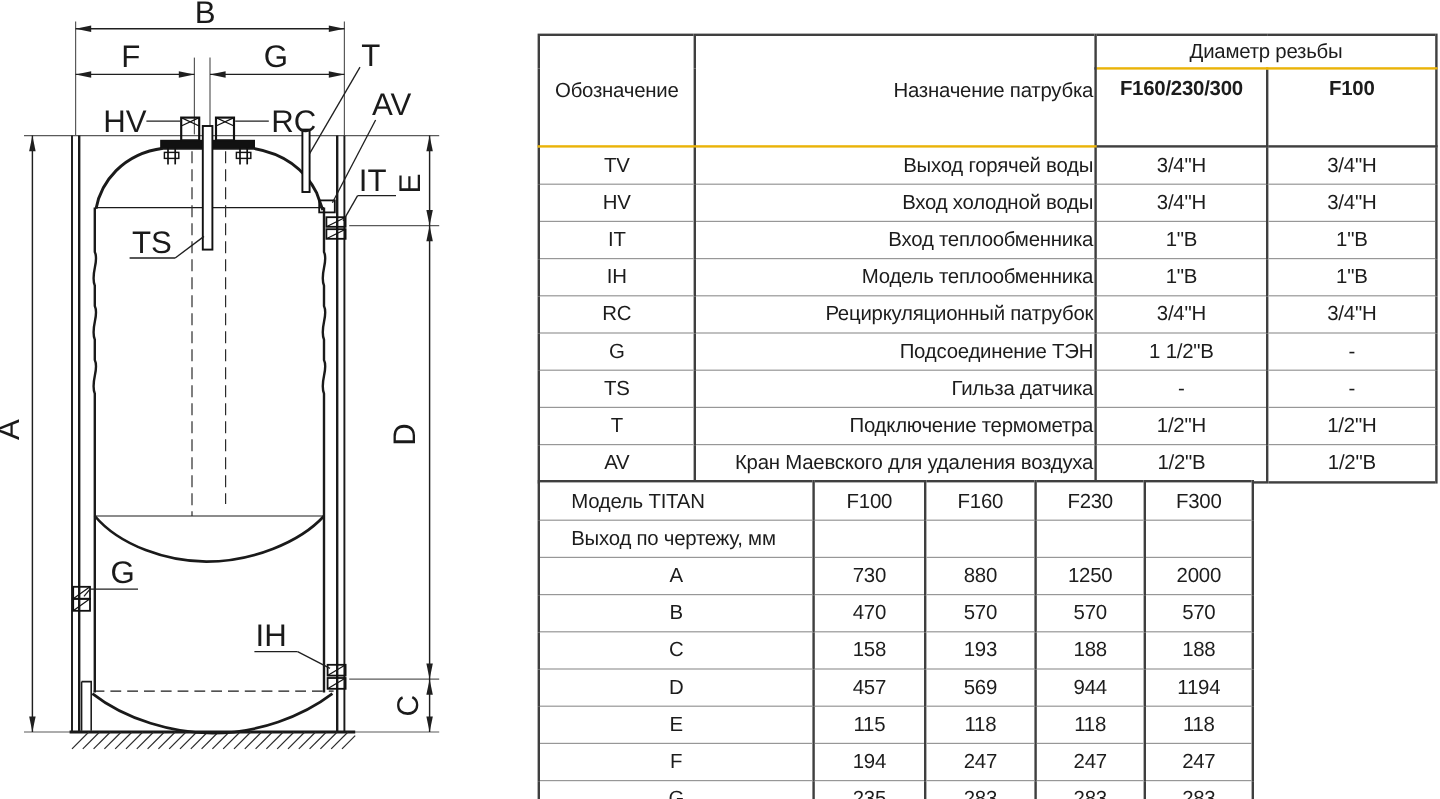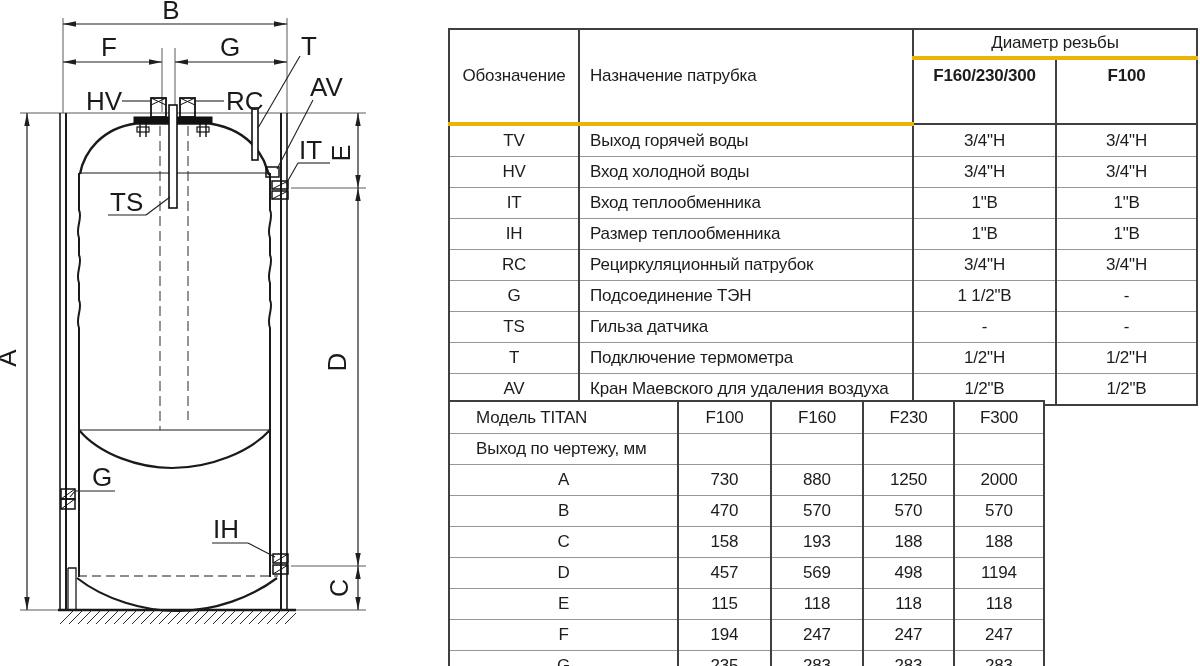--- a/index.html
+++ b/index.html
@@ -8,23 +8,23 @@
   #drawing{position:absolute;left:0;top:0;}
 
   table{border-collapse:collapse;table-layout:fixed;position:absolute;background:#fff;}
   td{font-size:17px;letter-spacing:-0.2px;color:#1c1c1c;overflow:hidden;white-space:nowrap;}
 
   
   #t1{left:448px;top:28px;width:748px;border:2px solid #3f3f3f;}
   #t1 td{border-left:2px solid #3f3f3f;border-right:2px solid #3f3f3f;
          border-top:1px solid #979797;border-bottom:1px solid #979797;
          text-align:center;height:28px;}
-  #t1 tr.h1 td{border-bottom:4px solid #eab308;height:24px;}
+  #t1 tr.h1 td{border-bottom:2px solid #eab308;height:24px;}
   #t1 tr.h2 td{border-bottom:2px solid #3f3f3f;height:56px;vertical-align:top;padding-top:6px;font-weight:bold;}
-  #t1 td.purpose{text-align:left;padding-left:10px;}
+  #t1 td.purpose{text-align:right;padding-left:10px;}
   #t1 td.rowspan-cell{border-bottom:2px solid #3f3f3f;}
 
   
   #t2{left:448px;top:400px;width:595px;border:2px solid #3f3f3f;}
   #t2 td{border-left:2px solid #3f3f3f;border-right:2px solid #3f3f3f;
          border-top:1px solid #979797;border-bottom:1px solid #979797;
          text-align:center;height:28px;}
   #t2 tr.h1 td{height:29px;}
   #t2 td.left{text-align:left;padding-left:26px;}
 
@@ -235,21 +235,21 @@
           <td>3/4"Н</td>
         </tr>
     <tr>
           <td>IT</td>
           <td class="purpose">Вход теплообменника</td>
           <td>1"В</td>
           <td>1"В</td>
         </tr>
     <tr>
           <td>IH</td>
-          <td class="purpose">Размер теплообменника</td>
+          <td class="purpose">Модель теплообменника</td>
           <td>1"В</td>
           <td>1"В</td>
         </tr>
     <tr>
           <td>RC</td>
           <td class="purpose">Рециркуляционный патрубок</td>
           <td>3/4"Н</td>
           <td>3/4"Н</td>
         </tr>
     <tr>
@@ -320,21 +320,21 @@
           <td>C</td>
           <td>158</td>
           <td>193</td>
           <td>188</td>
           <td>188</td>
         </tr>
     <tr>
           <td>D</td>
           <td>457</td>
           <td>569</td>
-          <td>498</td>
+          <td>944</td>
           <td>1194</td>
         </tr>
     <tr>
           <td>E</td>
           <td>115</td>
           <td>118</td>
           <td>118</td>
           <td>118</td>
         </tr>
     <tr>

